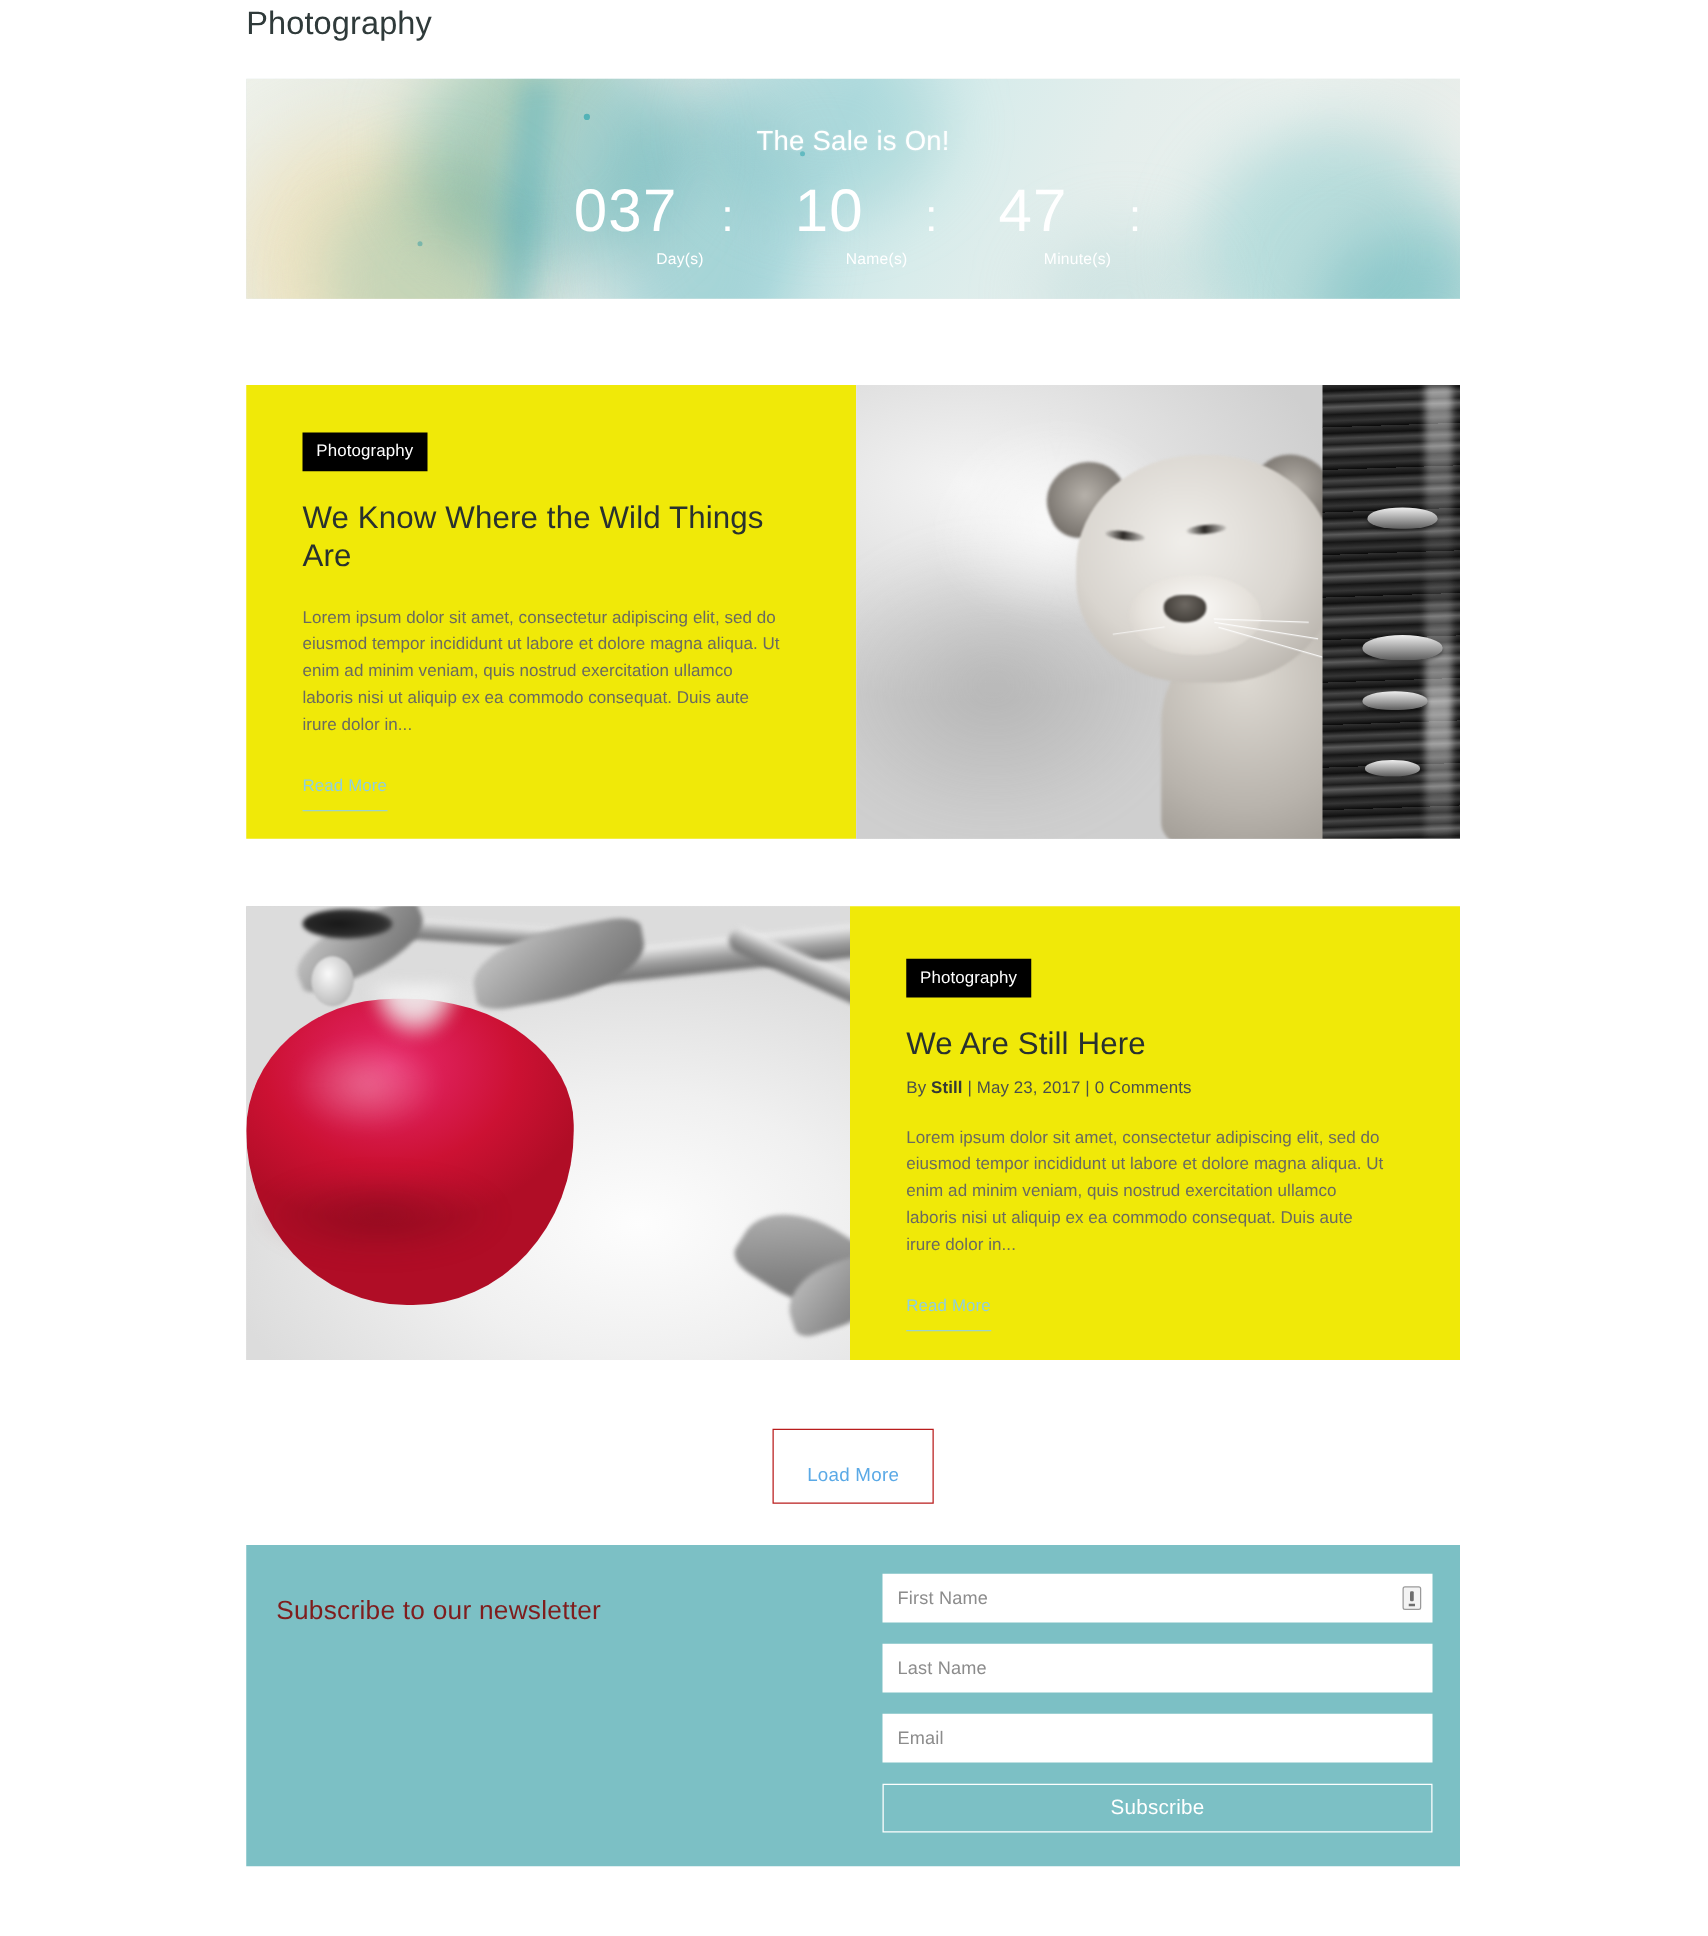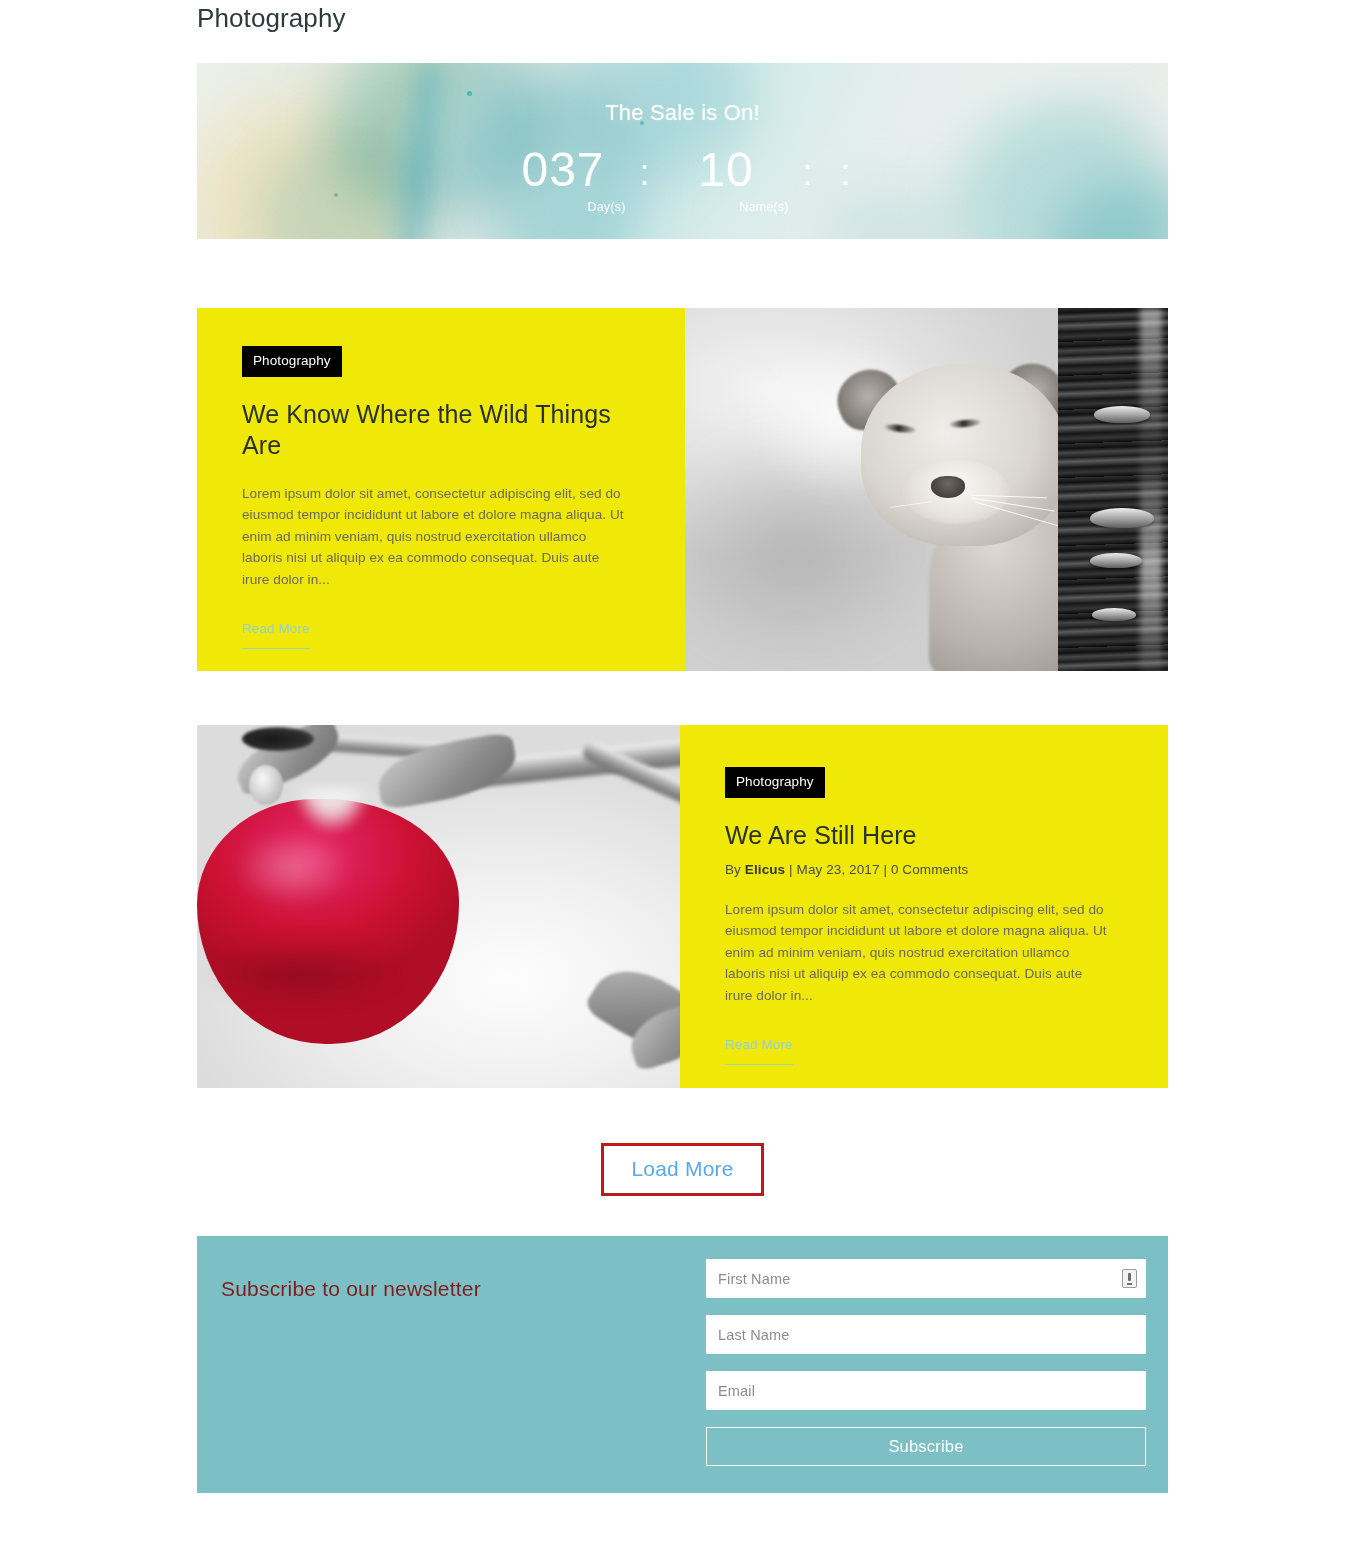--- a/index.html
+++ b/index.html
@@ -368,26 +368,26 @@
   
   .load-more-wrap {
     position: absolute;
     left: 197px;
     top: 1143px;
     width: 971px;
     text-align: center;
   }
   .load-more-btn {
     display: inline-block;
-    border: 3px solid #b91c1c;
+    border: 1px solid #b91c1c;
     background: transparent;
     color: #5aa9e6;
-    font-size: 21px;
+    font-size: 15px;
     font-family: "Liberation Sans", sans-serif;
-    padding: 12px 27px 14px 27px;
+    padding: 29px 27px 14px 27px;
     cursor: pointer;
     letter-spacing: 0.2px;
     line-height: 1;
   }
 
   
   .newsletter {
     position: absolute;
     left: 197px;
     top: 1236px;
@@ -495,20 +495,24 @@
       <div class="counter-unit">
         <div class="counter-value">037</div>
         <div class="counter-label">Day(s)</div>
       </div>
       <div class="counter-sep">:</div>
       <div class="counter-unit">
         <div class="counter-value">10</div>
         <div class="counter-label">Name(s)</div>
       </div>
       <div class="counter-sep">:</div>
+      <div class="counter-unit">
+        <div class="counter-value">47</div>
+        <div class="counter-label">Minute(s)</div>
+      </div>
       <div class="counter-sep">:</div>
     </div>
   </div>
 </section>
 
 <article class="post-card post-card-1">
   <div class="card-text">
     <span class="cat-badge">Photography</span>
     <h2 class="post-title">We Know Where the Wild Things Are</h2>
     <p class="post-excerpt">Lorem ipsum dolor sit amet, consectetur adipiscing elit, sed do eiusmod tempor incididunt ut labore et dolore magna aliqua. Ut enim ad minim veniam, quis nostrud exercitation ullamco laboris nisi ut aliquip ex ea commodo consequat. Duis aute irure dolor in...</p>
@@ -558,21 +562,21 @@
       <div class="apple-dip"></div>
       <div class="apple-sheen"></div>
       <div class="apple-shadow"></div>
     </div>
   </div>
   <div class="card-text narrow">
     <span class="cat-badge">Photography</span>
     <h2 class="post-title">We Are Still Here</h2>
     <div class="post-meta">
       <span>By</span>
-      <b>Elicus</b>
+      <b>Still</b>
       <span>|</span>
       <span>May 23, 2017</span>
       <span>|</span>
       <span>0 Comments</span>
     </div>
     <p class="post-excerpt">Lorem ipsum dolor sit amet, consectetur adipiscing elit, sed do eiusmod tempor incididunt ut labore et dolore magna aliqua. Ut enim ad minim veniam, quis nostrud exercitation ullamco laboris nisi ut aliquip ex ea commodo consequat. Duis aute irure dolor in...</p>
     <a class="read-more" href="#">Read More</a>
   </div>
 </article>
 

